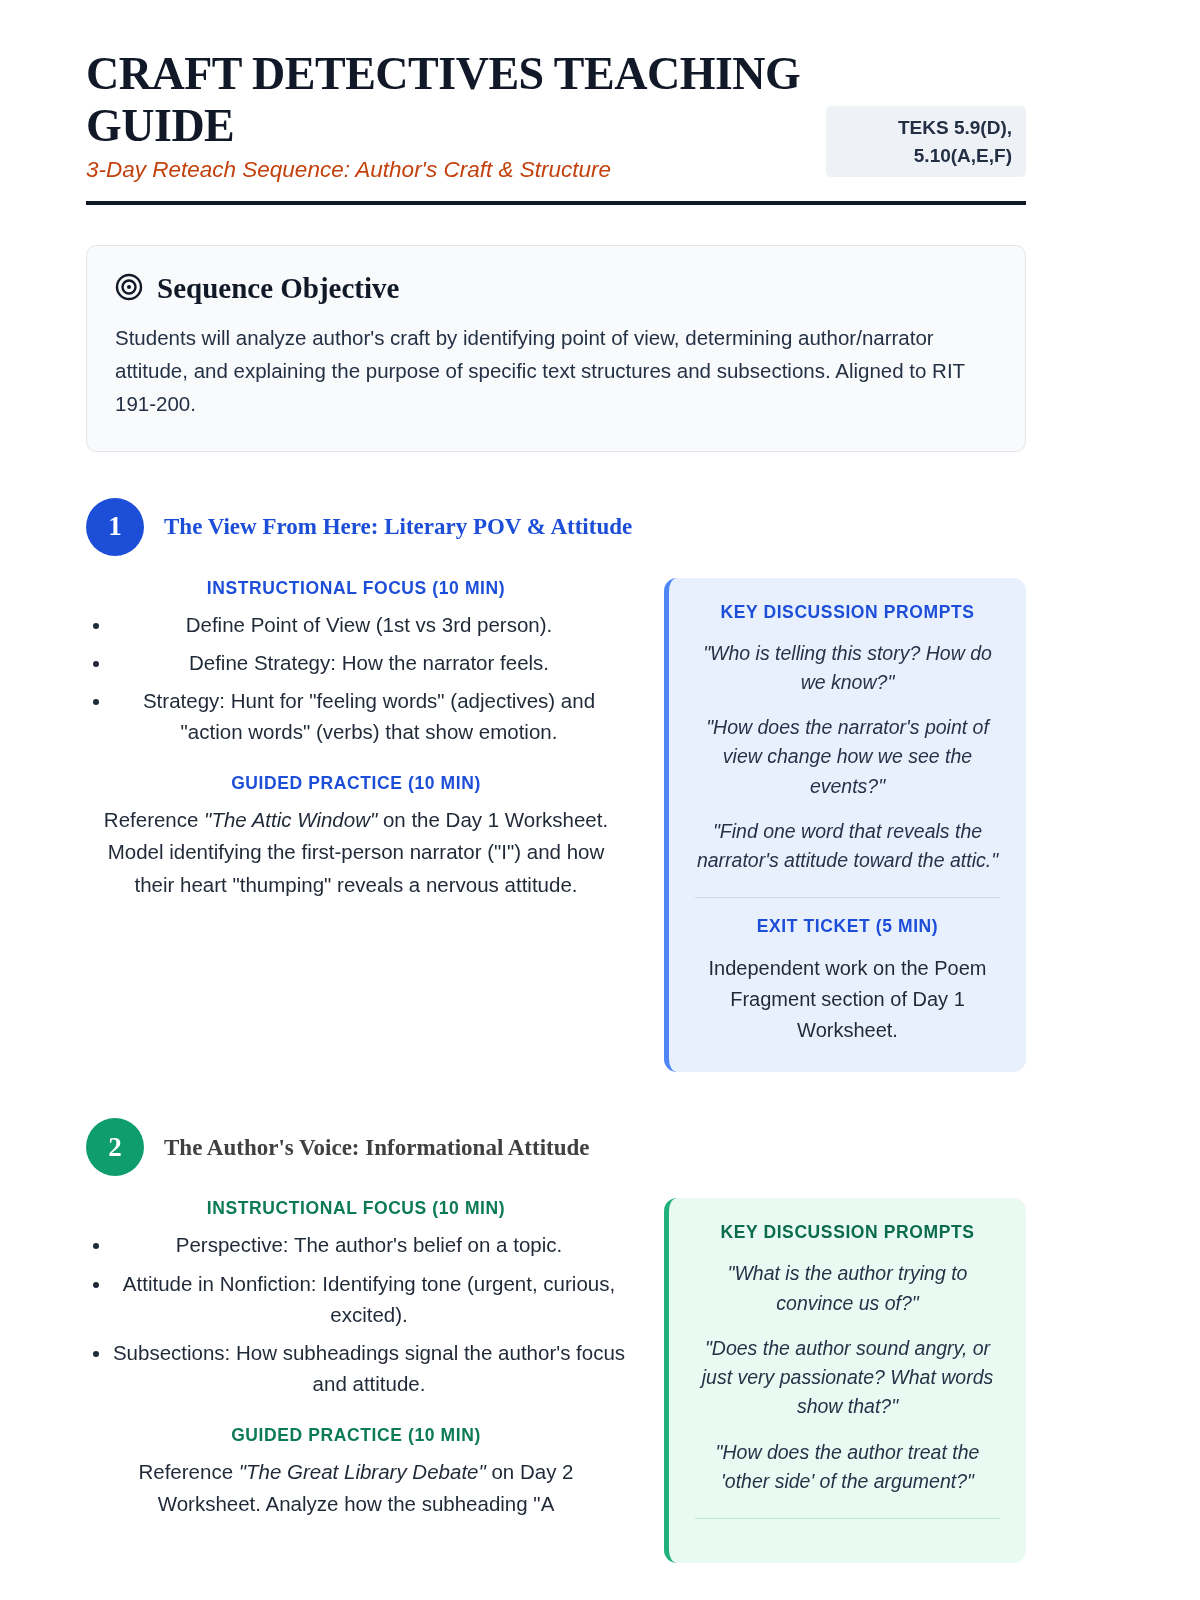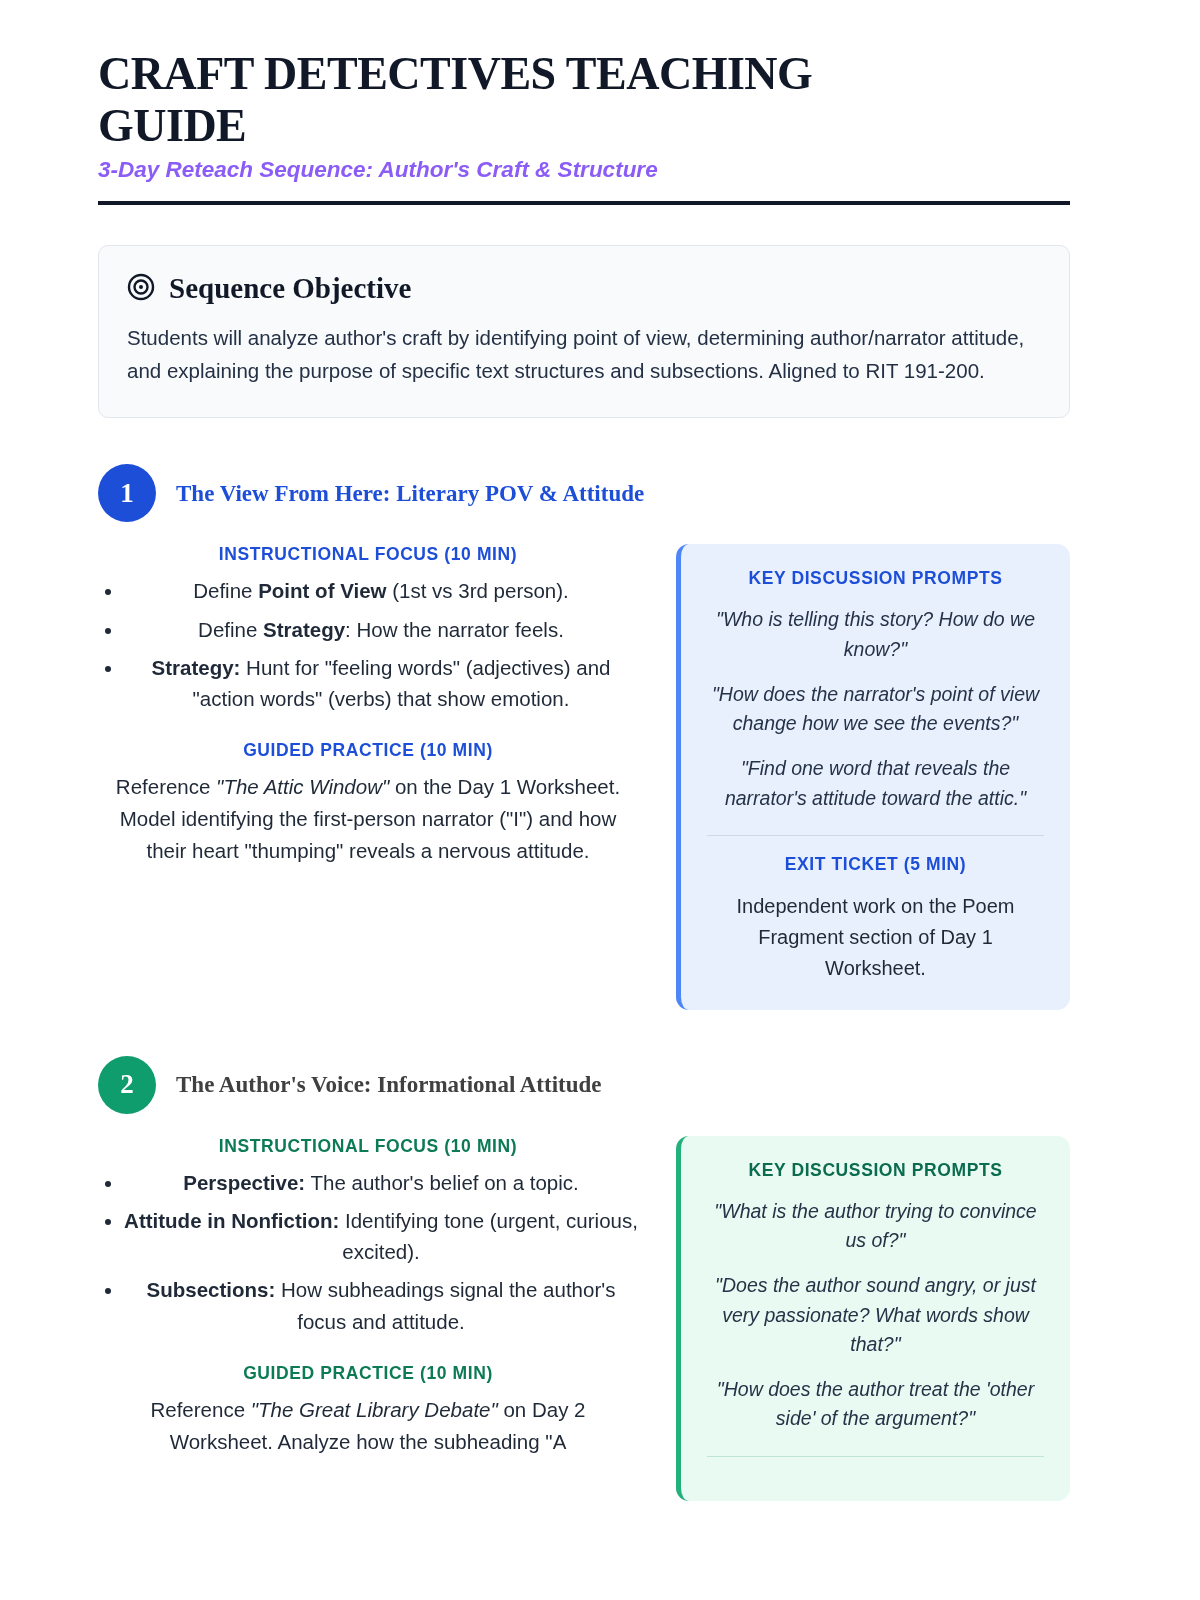--- a/index.html
+++ b/index.html
@@ -9,24 +9,23 @@
     background: #ffffff;
   }
   body {
     width: 1200px;
     min-height: 1600px;
     font-family: "Liberation Sans", sans-serif;
     color: #1f2937;
   }
   .page {
     width: 1080px;
-    padding: 48px 54px 0 54px;
+    padding: 48px 54px 0 86px;
     position: relative;
     overflow: hidden;
-    margin-left: 44px;
   }
 
   
   .header {
     display: flex;
     align-items: flex-start;
     justify-content: space-between;
     gap: 24px;
   }
   .header-left { flex: 1 1 auto; min-width: 0; }
@@ -36,22 +35,22 @@
     line-height: 1.12;
     font-weight: bold;
     letter-spacing: -0.5px;
     color: #111827;
     margin: 0 0 6px 0;
     max-width: 760px;
   }
   .doc-subtitle {
     font-size: 22.5px;
     font-style: italic;
-    color: #8b5cf6;
-    font-weight: 700;
+    color: #c2410c;
+    font-weight: 400;
     margin: 0;
   }
   .teks-badge {
     margin-top: 58px;
     background: #eef2f7;
     color: #233044;
     font-weight: bold;
     font-size: 19px;
     line-height: 1.45;
     padding: 8px 14px;
@@ -191,33 +190,34 @@
   .green .panel-label { color: #0b6b4f; }
   .green .panel-divider { border-top-color: #bfe6d4; }
 
   .panel-label {
     font-size: 17.5px;
     font-weight: bold;
     letter-spacing: 0.6px;
     text-transform: uppercase;
     margin: 0 0 16px 0;
   }
-  b, strong { font-weight: bold; }
+  b, strong { font-weight: normal; }
   .ital { font-style: italic; }
 </style>
 </head>
 <body>
 
 <div class="page">
 
   <div class="header">
     <div class="header-left">
       <h1 class="doc-title">CRAFT DETECTIVES TEACHING GUIDE</h1>
       <p class="doc-subtitle">3-Day Reteach Sequence: Author's Craft &amp; Structure</p>
     </div>
+    <div class="teks-badge">TEKS 5.9(D), 5.10(A,E,F)</div>
   </div>
   <hr class="title-rule">
 
   <div class="objective-card">
     <div class="objective-head">
       <span class="target-icon">
         <svg width="28" height="28" viewBox="0 0 28 28" aria-hidden="true">
           <circle cx="14" cy="14" r="12" fill="none" stroke="#111827" stroke-width="2.4"></circle>
           <circle cx="14" cy="14" r="6.5" fill="none" stroke="#111827" stroke-width="2.4"></circle>
           <circle cx="14" cy="14" r="2" fill="#111827"></circle>

